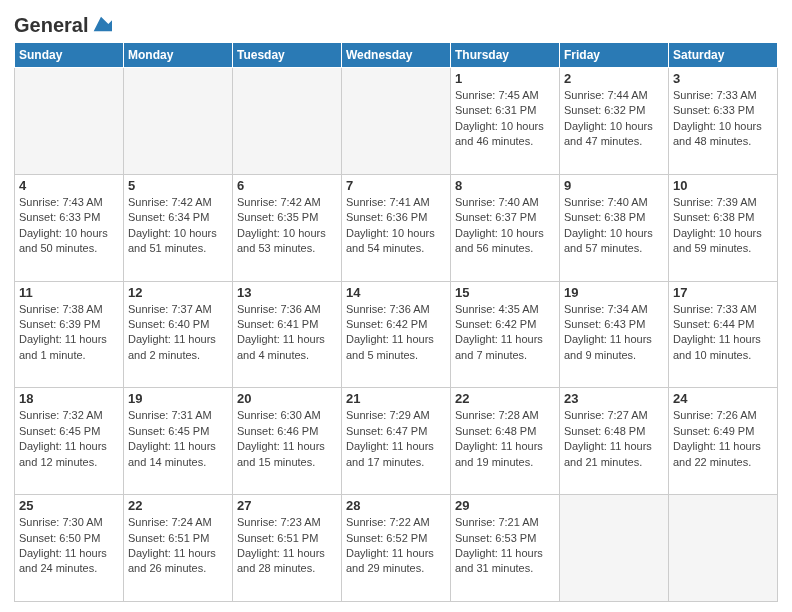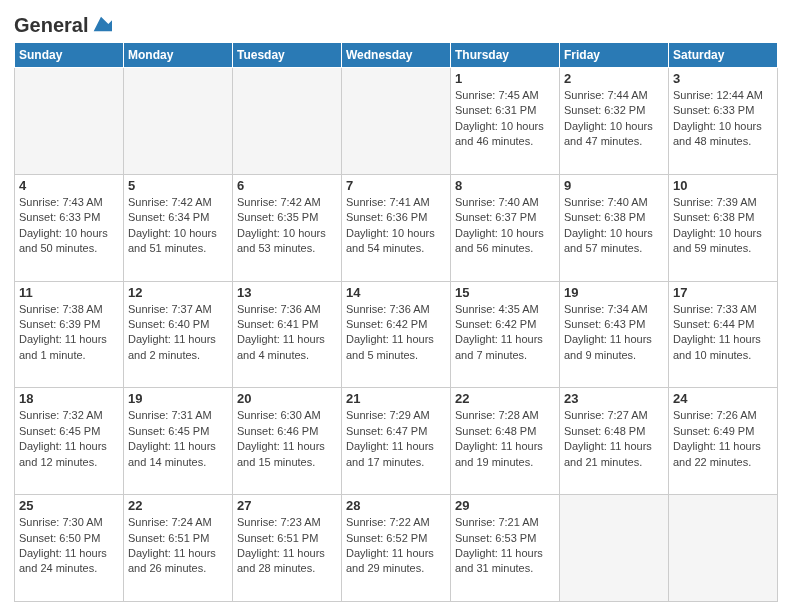--- a/index.html
+++ b/index.html
@@ -142,21 +142,21 @@
           </td>
           <td>
             <span class="day-number">2</span>
             <div class="day-info">Sunrise: 7:44 AM
 Sunset: 6:32 PM
 Daylight: 10 hours
 and 47 minutes.</div>
           </td>
           <td>
             <span class="day-number">3</span>
-            <div class="day-info">Sunrise: 12:44 AM
+            <div class="day-info">Sunrise: 7:33 AM
 Sunset: 6:33 PM
 Daylight: 10 hours
 and 48 minutes.</div>
           </td>
         </tr>
         <tr>
           <td>
             <span class="day-number">4</span>
             <div class="day-info">Sunrise: 7:43 AM
 Sunset: 6:33 PM

